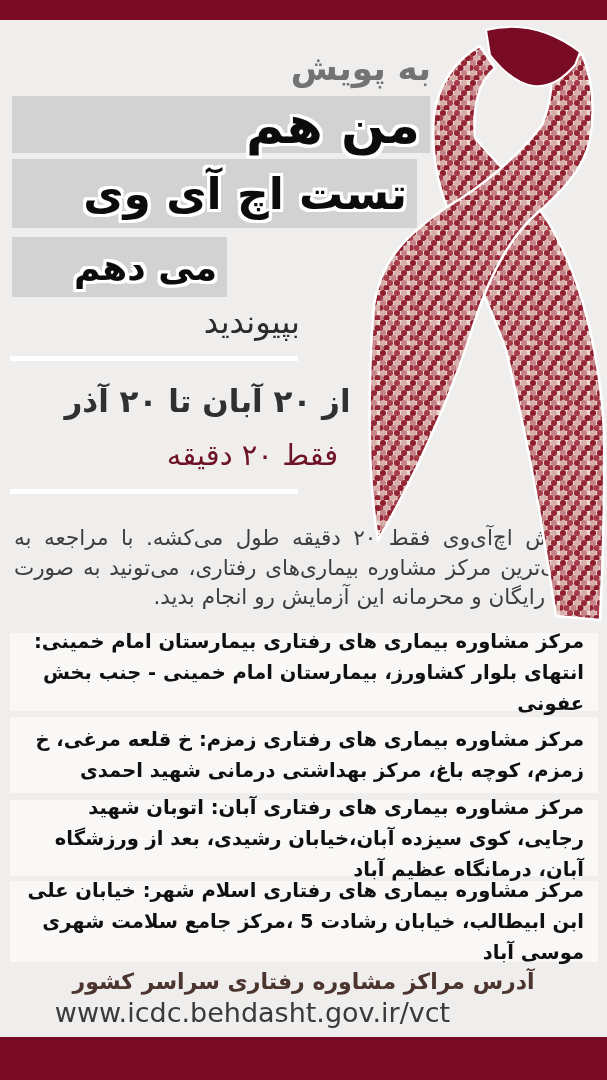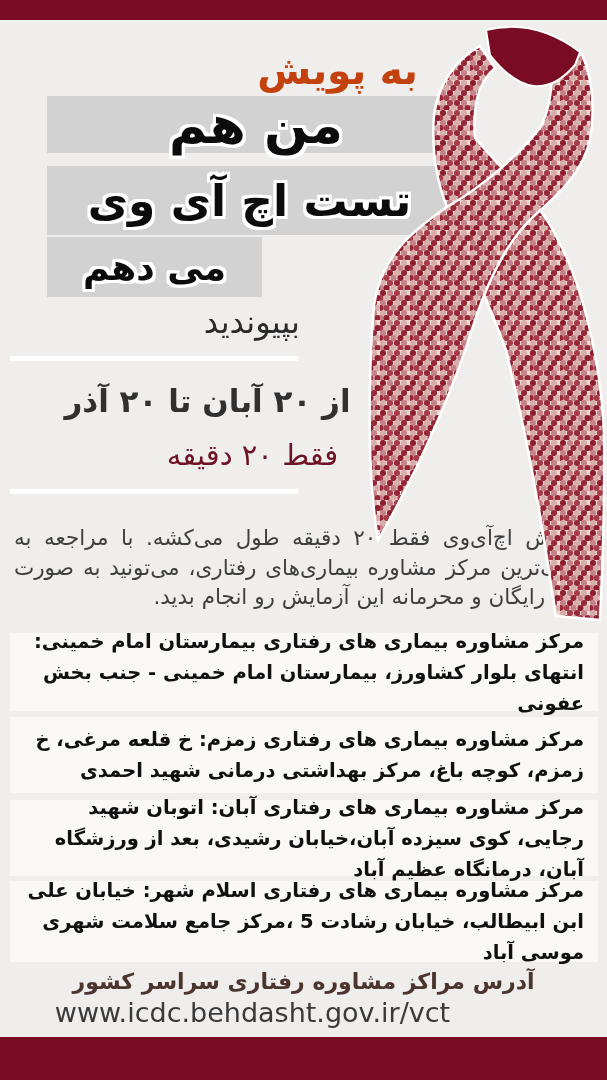--- a/index.html
+++ b/index.html
@@ -6,27 +6,27 @@
   body{
     width:607px;height:1080px;position:relative;overflow:hidden;
     background:#efeeed;
     font-family:"DejaVu Sans", sans-serif;
   }
   .abs{position:absolute;}
   .bar{left:0;width:607px;background:#7a0b24;}
   #top-bar{top:0;height:20px;}
   #bottom-bar{top:1037px;height:43px;}
 
-  .lead{top:48px;right:189px;font-size:39px;font-weight:bold;color:#c2410c;
+  .lead{top:48px;right:176px;font-size:34px;font-weight:bold;color:#737373;
         direction:rtl;white-space:nowrap;}
 
   .band{left:12px;background:#d3d2d2;display:flex;align-items:center;
-        justify-content:center;direction:rtl;margin-left:35px;}
+        justify-content:flex-start;direction:rtl;}
   #band-1{top:96px;width:418px;height:57px;}
-  #band-2{top:166px;width:405px;height:69px;}
+  #band-2{top:159px;width:405px;height:69px;}
   #band-3{top:237px;width:215px;height:60px;}
   .band span{
     font-weight:bold;color:#0c0c0c;padding:0 10px;white-space:nowrap;
     text-shadow:-3px -3px 0 #fff,3px -3px 0 #fff,-3px 3px 0 #fff,3px 3px 0 #fff,
                  0 -3px 0 #fff,0 3px 0 #fff,-3px 0 0 #fff,3px 0 0 #fff;
   }
   #band-1 span{font-size:52px;}
   #band-2 span{font-size:44px;}
   #band-3 span{font-size:36px;}
 

